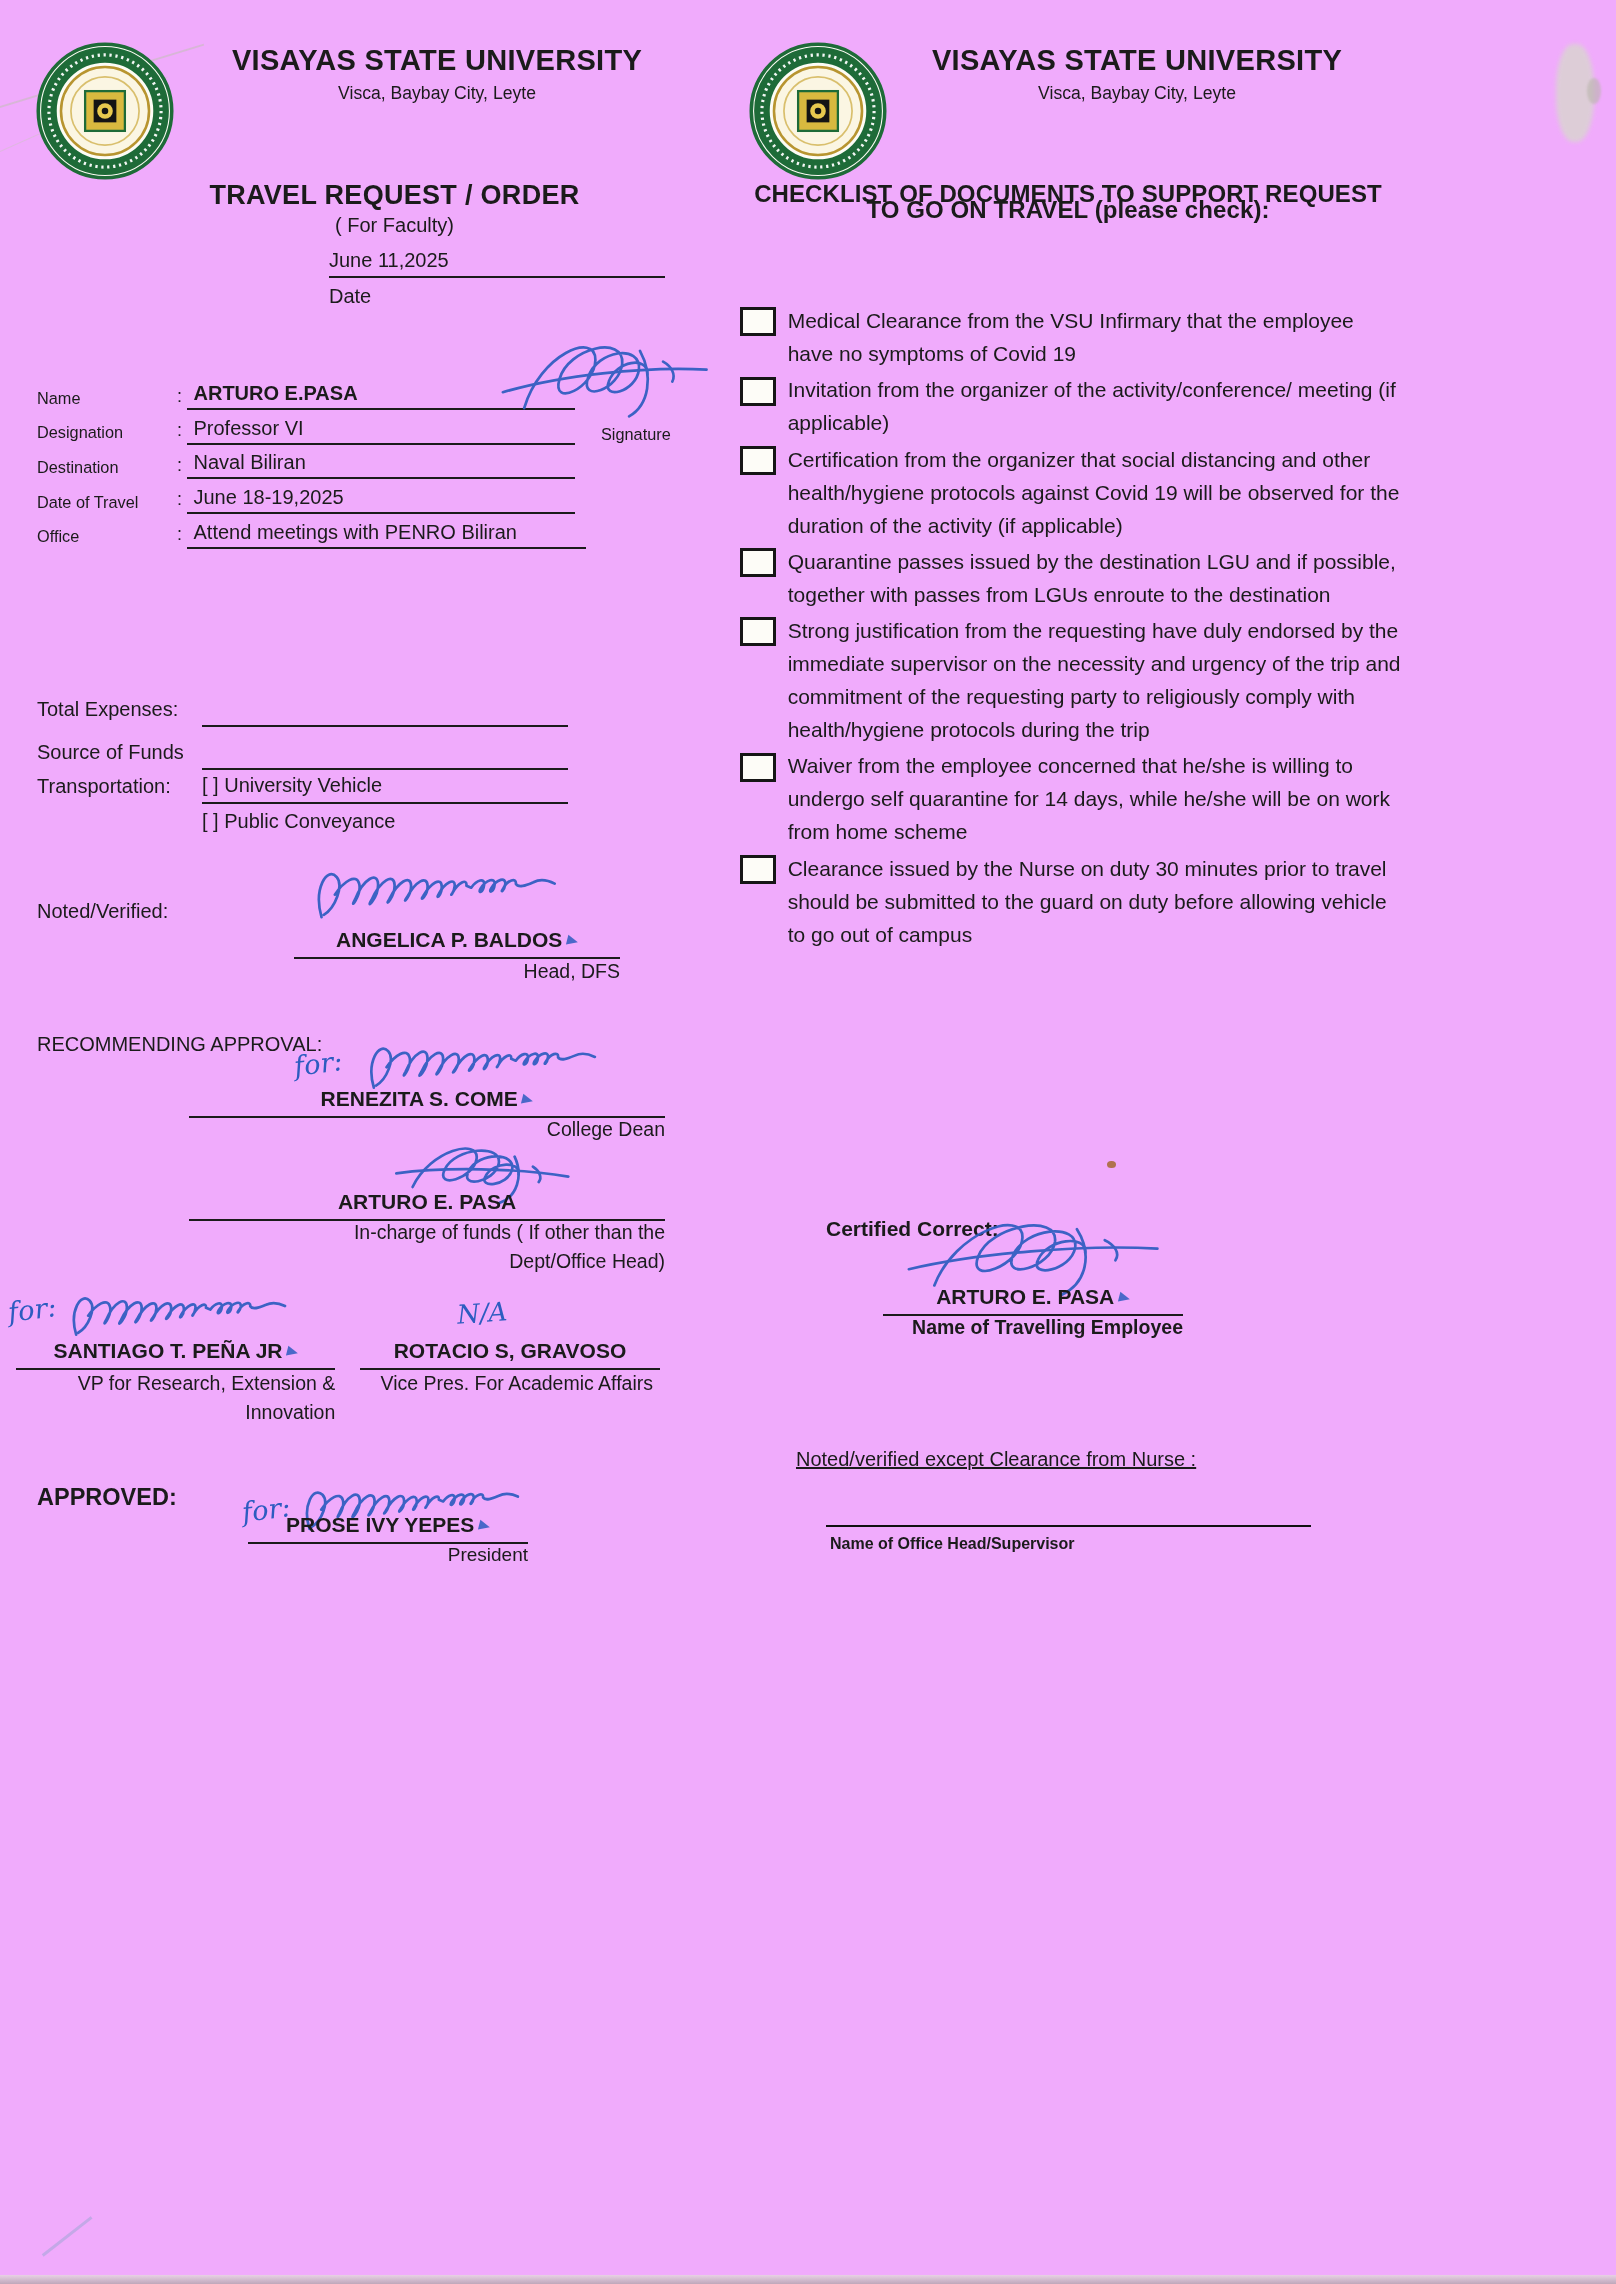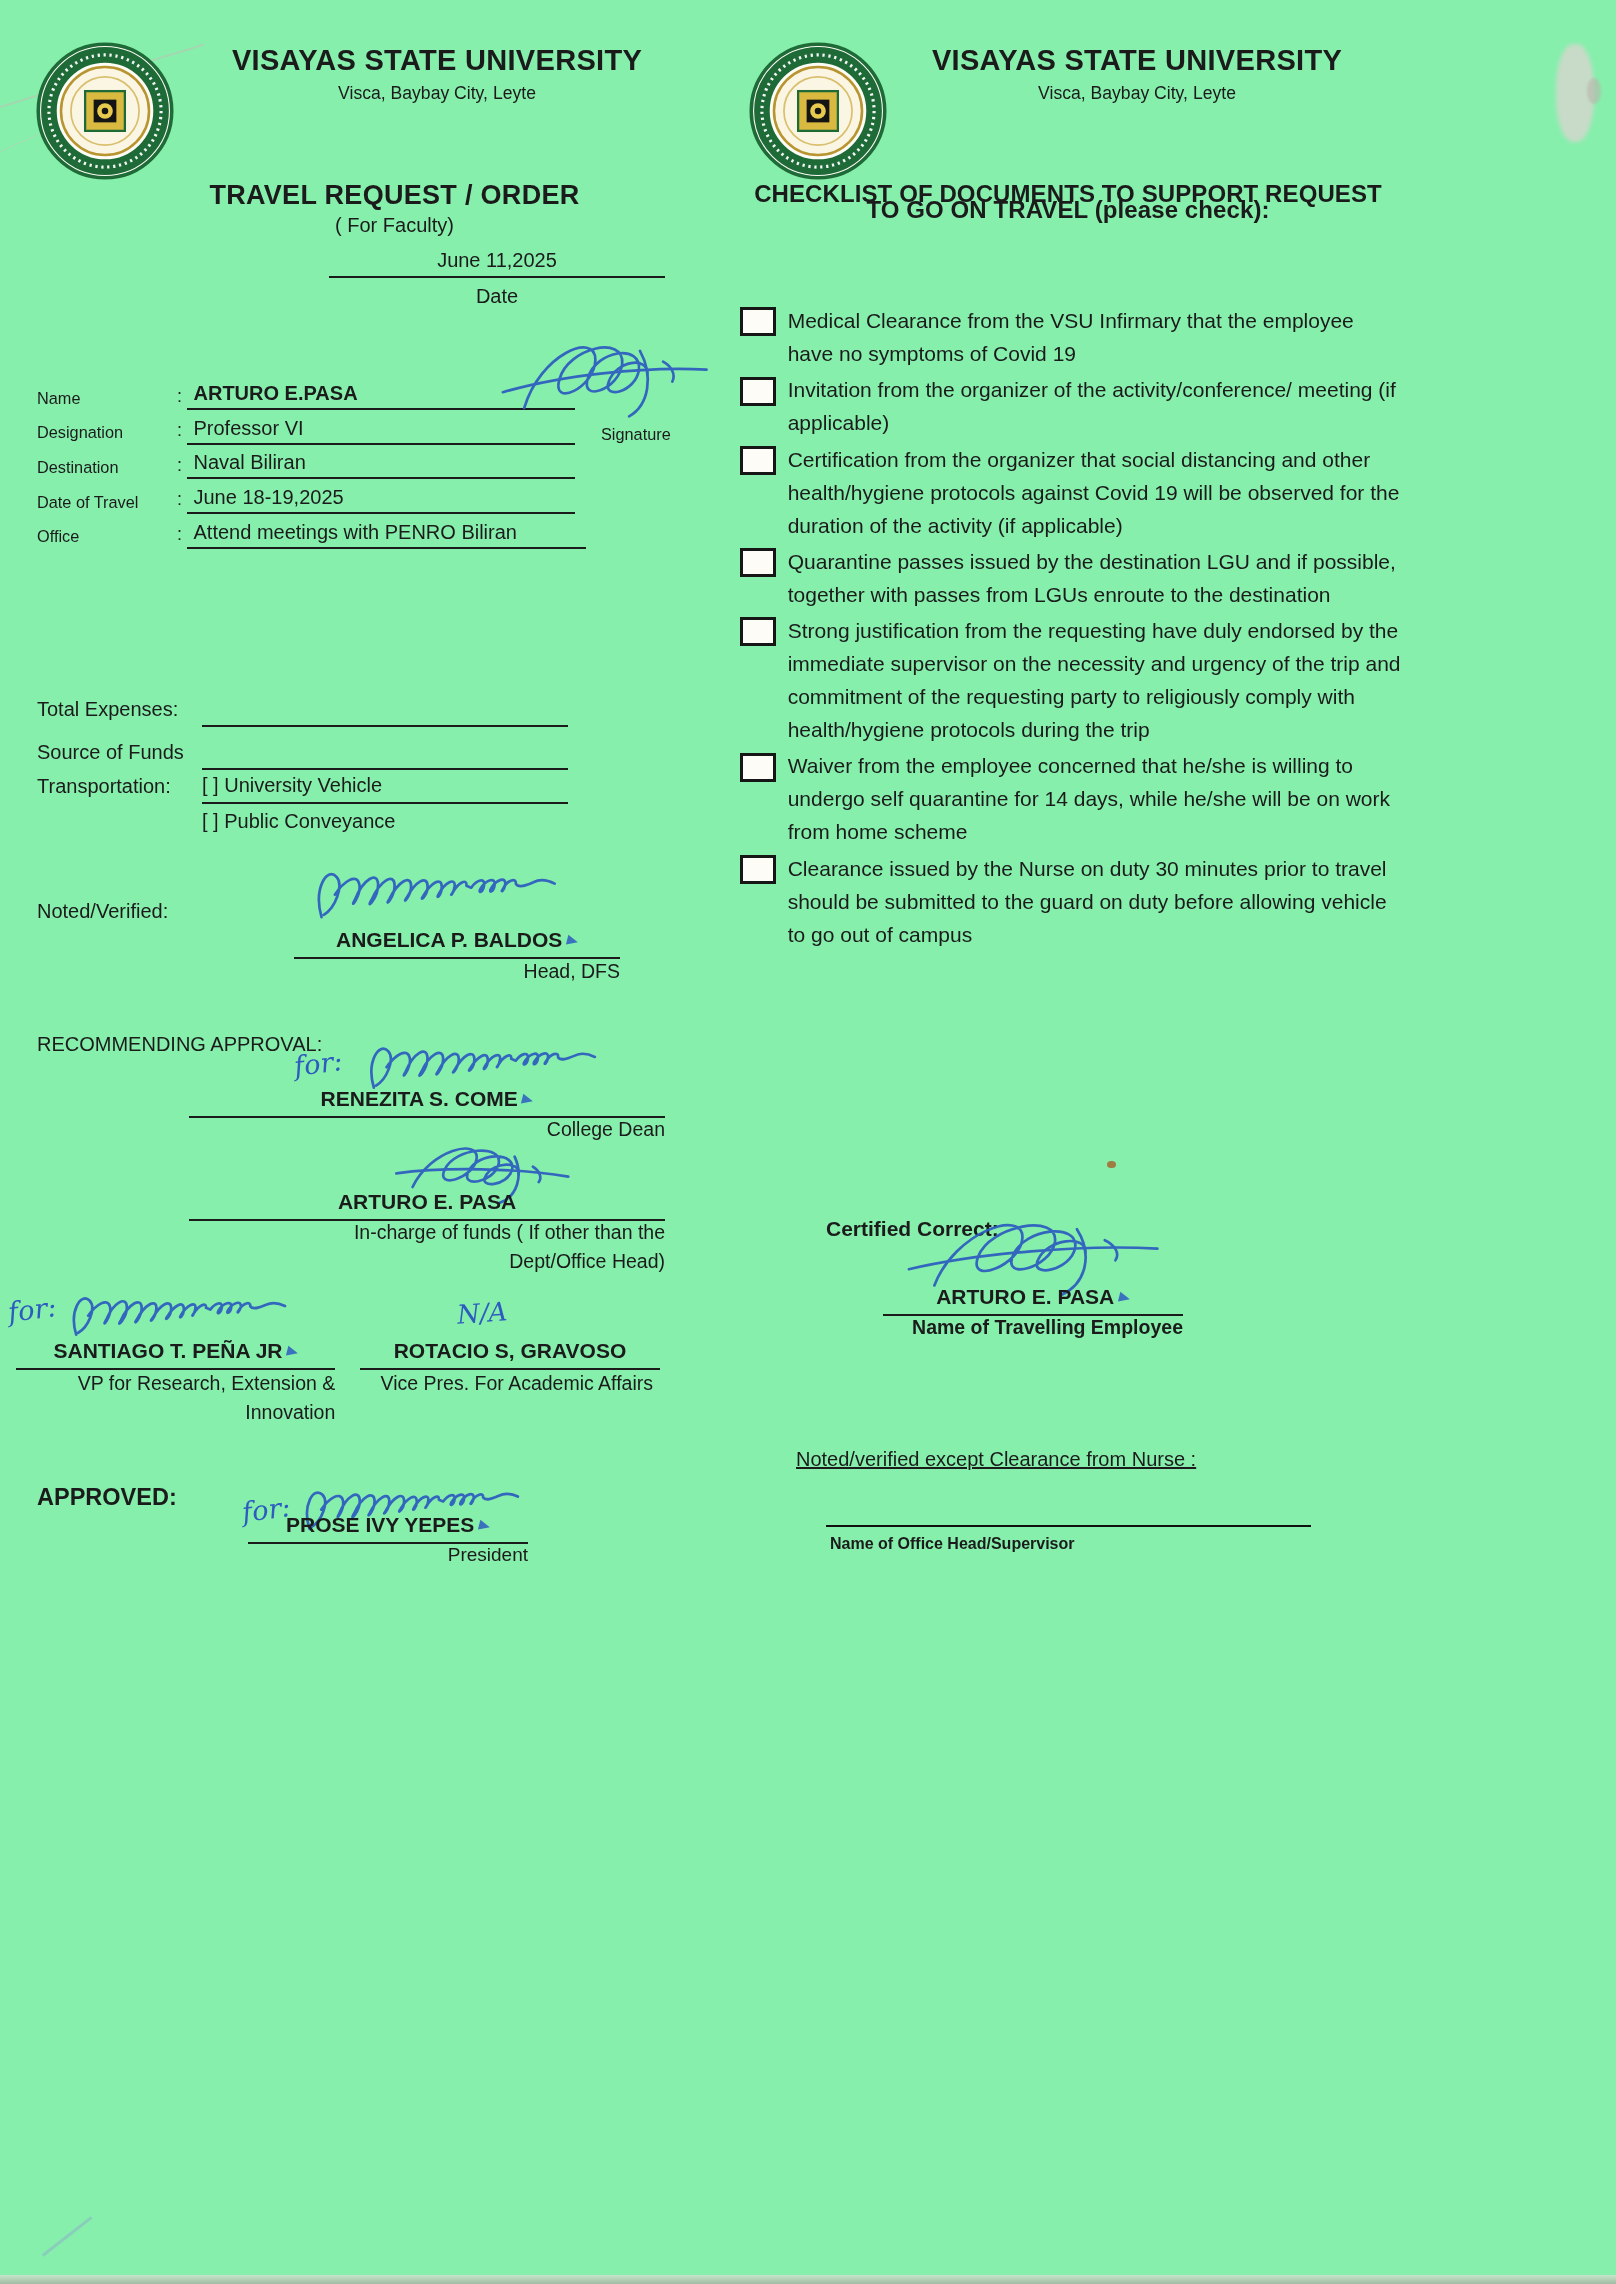--- a/index.html
+++ b/index.html
@@ -1,19 +1,19 @@
 <!DOCTYPE html>
 <html style="font-size:10.4px"><head>
 <meta charset="utf-8">
 <style>
   *{box-sizing:border-box;margin:0;padding:0}
   body{margin:0;background:#8e8c86;font-family:"Liberation Sans","DejaVu Sans",sans-serif;color:#1b1b1b}
-  .page{position:relative;width:1616px;height:2284px;background:#86efac;overflow:hidden;margin:0 auto}
+  .page{position:relative;width:1616px;height:2284px;background:#f0abfc;overflow:hidden;margin:0 auto}
   .abs{position:absolute}
-  .center{text-align:center}
+  .center{text-align:left}
   .b{font-weight:bold}
   .univ{font-size:29px;font-weight:bold;letter-spacing:0.3px;text-align:center}
   .addr{font-size:17.6px;text-align:center}
   .formtitle{font-size:27px;font-weight:bold;text-align:center;letter-spacing:0.3px}
   .formsub{font-size:20px;text-align:center}
   .flabel{font-size:16.3px}
   .fcolon{font-size:18px}
   .fvalue{font-size:20px;padding-left:6.5px;padding-bottom:3.3px}
   .uline{border-bottom:2px solid #1b1b1b}
   .body30{font-size:20px}

